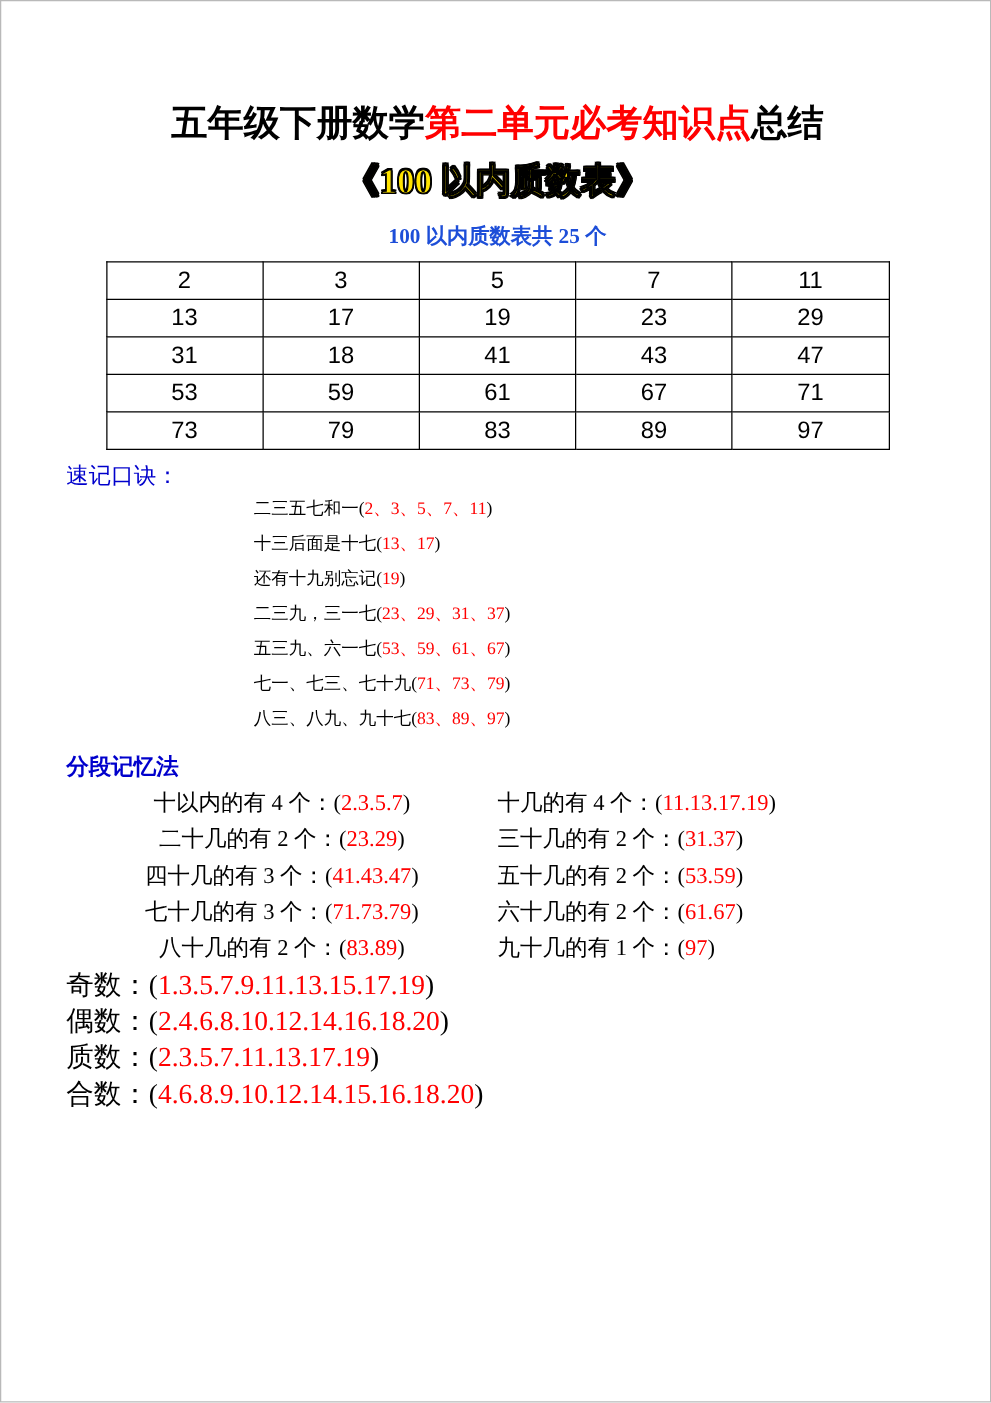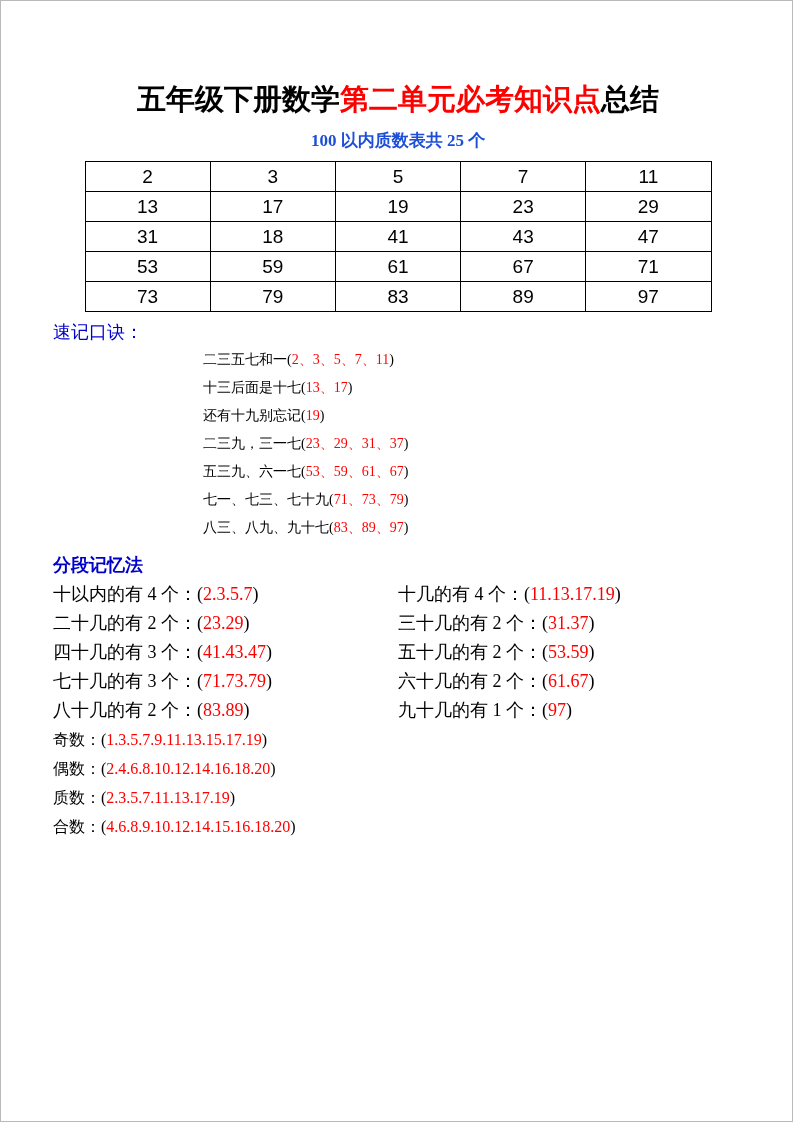--- a/index.html
+++ b/index.html
@@ -115,47 +115,48 @@
     width: 100%;
     border-collapse: collapse;
   }
   .seg-table td {
     font-size: 18px;
     line-height: 29px;
     white-space: nowrap;
     padding: 0;
     vertical-align: top;
   }
-  .seg-col-left { width: 345px; }
+  .seg-col-left { width: 345px; text-align: center; }
   .seg-col-right { width: 345px; margin-left: 40px; }
 
   
   .class-head {
     color: #0000cc;
     font-weight: bold;
     font-size: 18px;
     line-height: 30px;
     margin-top: 8px;
   }
   .class-row {
-    font-size: 16px;
+    font-size: 22px;
     line-height: 29px;
     white-space: nowrap;
   }
 </style>
 </head>
 <body>
 
 <div class="page">
   <div class="content">
 
     <div class="title-line">
       <span class="title-black">五年级下册数学</span><span class="title-red">第二单元必考知识点</span><span class="title-black">总结</span>
     </div>
 
+    <div class="subtitle">《100 以内质数表》</div>
 
     <div class="count-line">100 以内质数表共 25 个</div>
 
     <table class="prime-table">
       <tbody>
         <tr>
           <td>2</td>
           <td>3</td>
           <td>5</td>
           <td>7</td>

